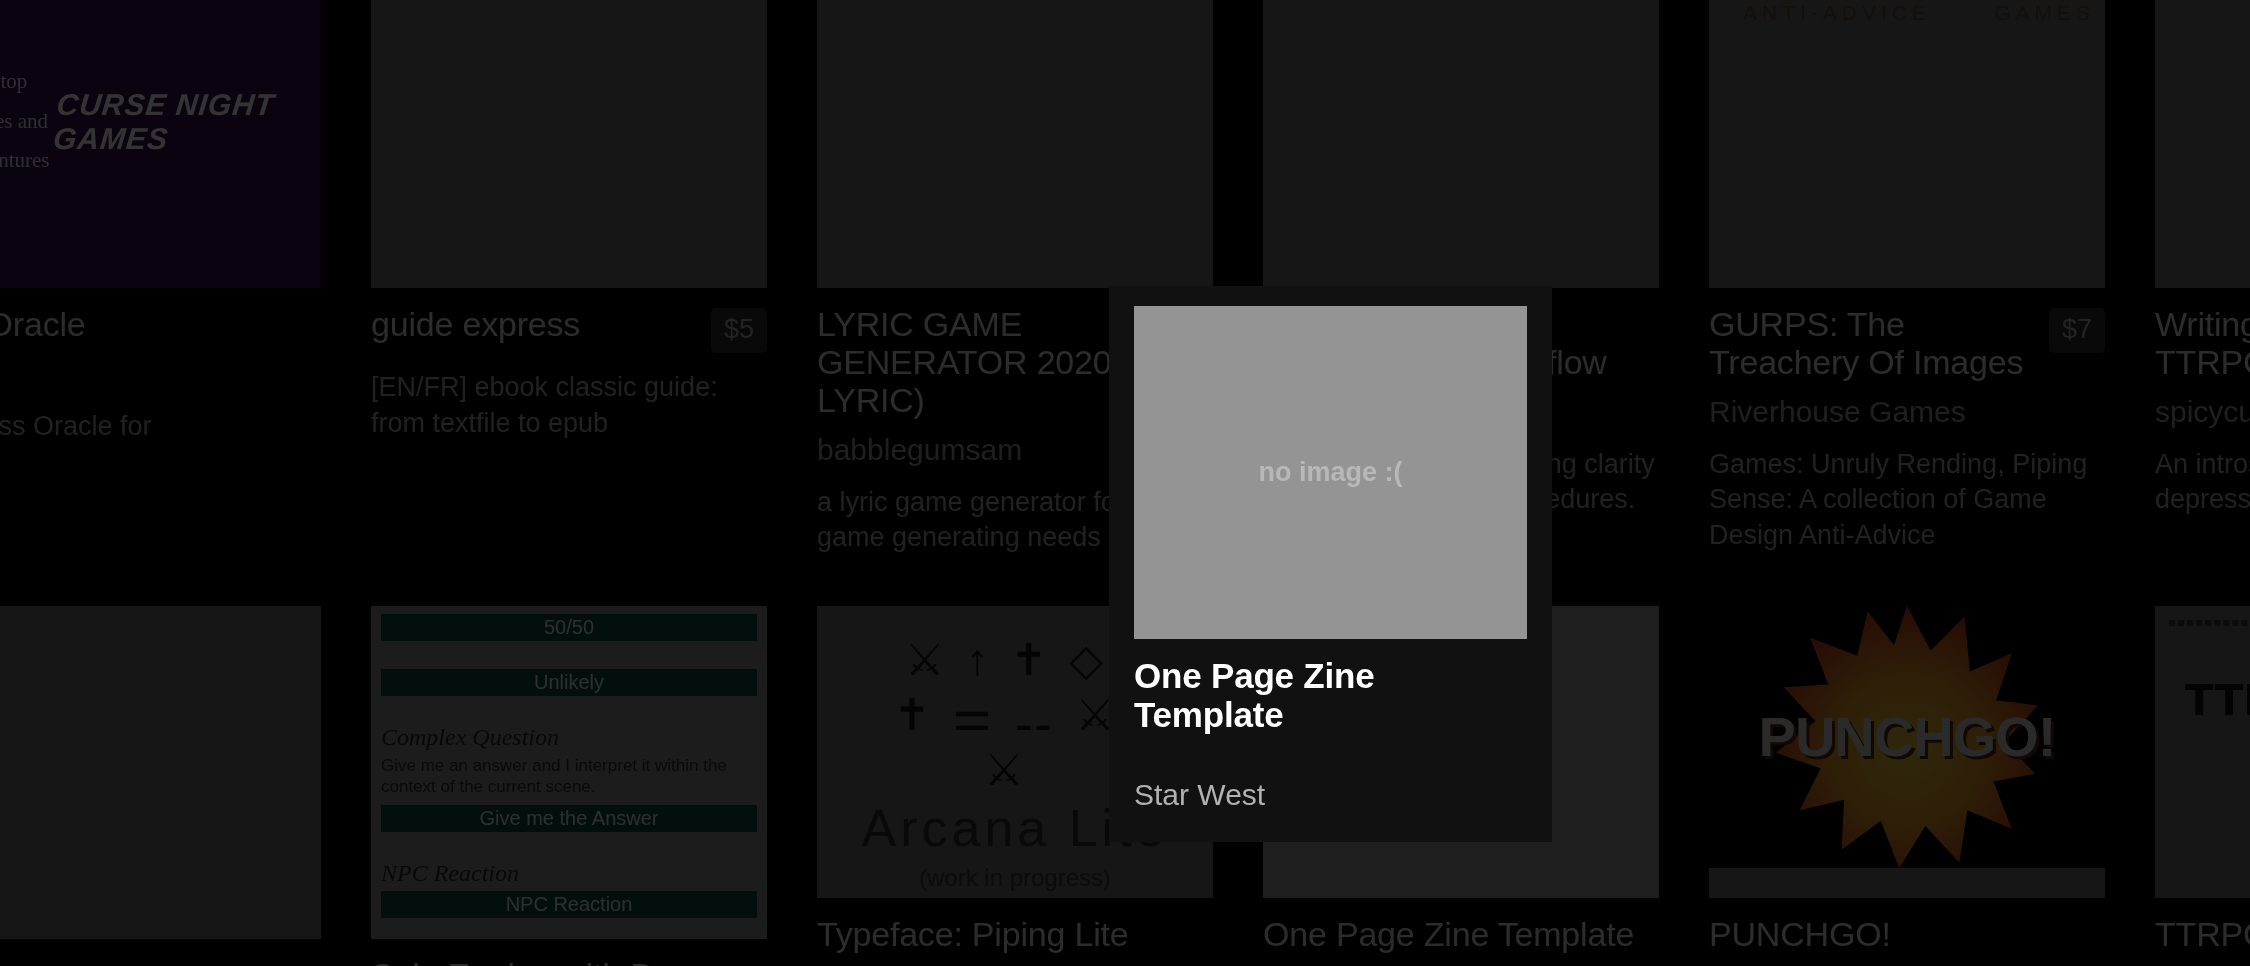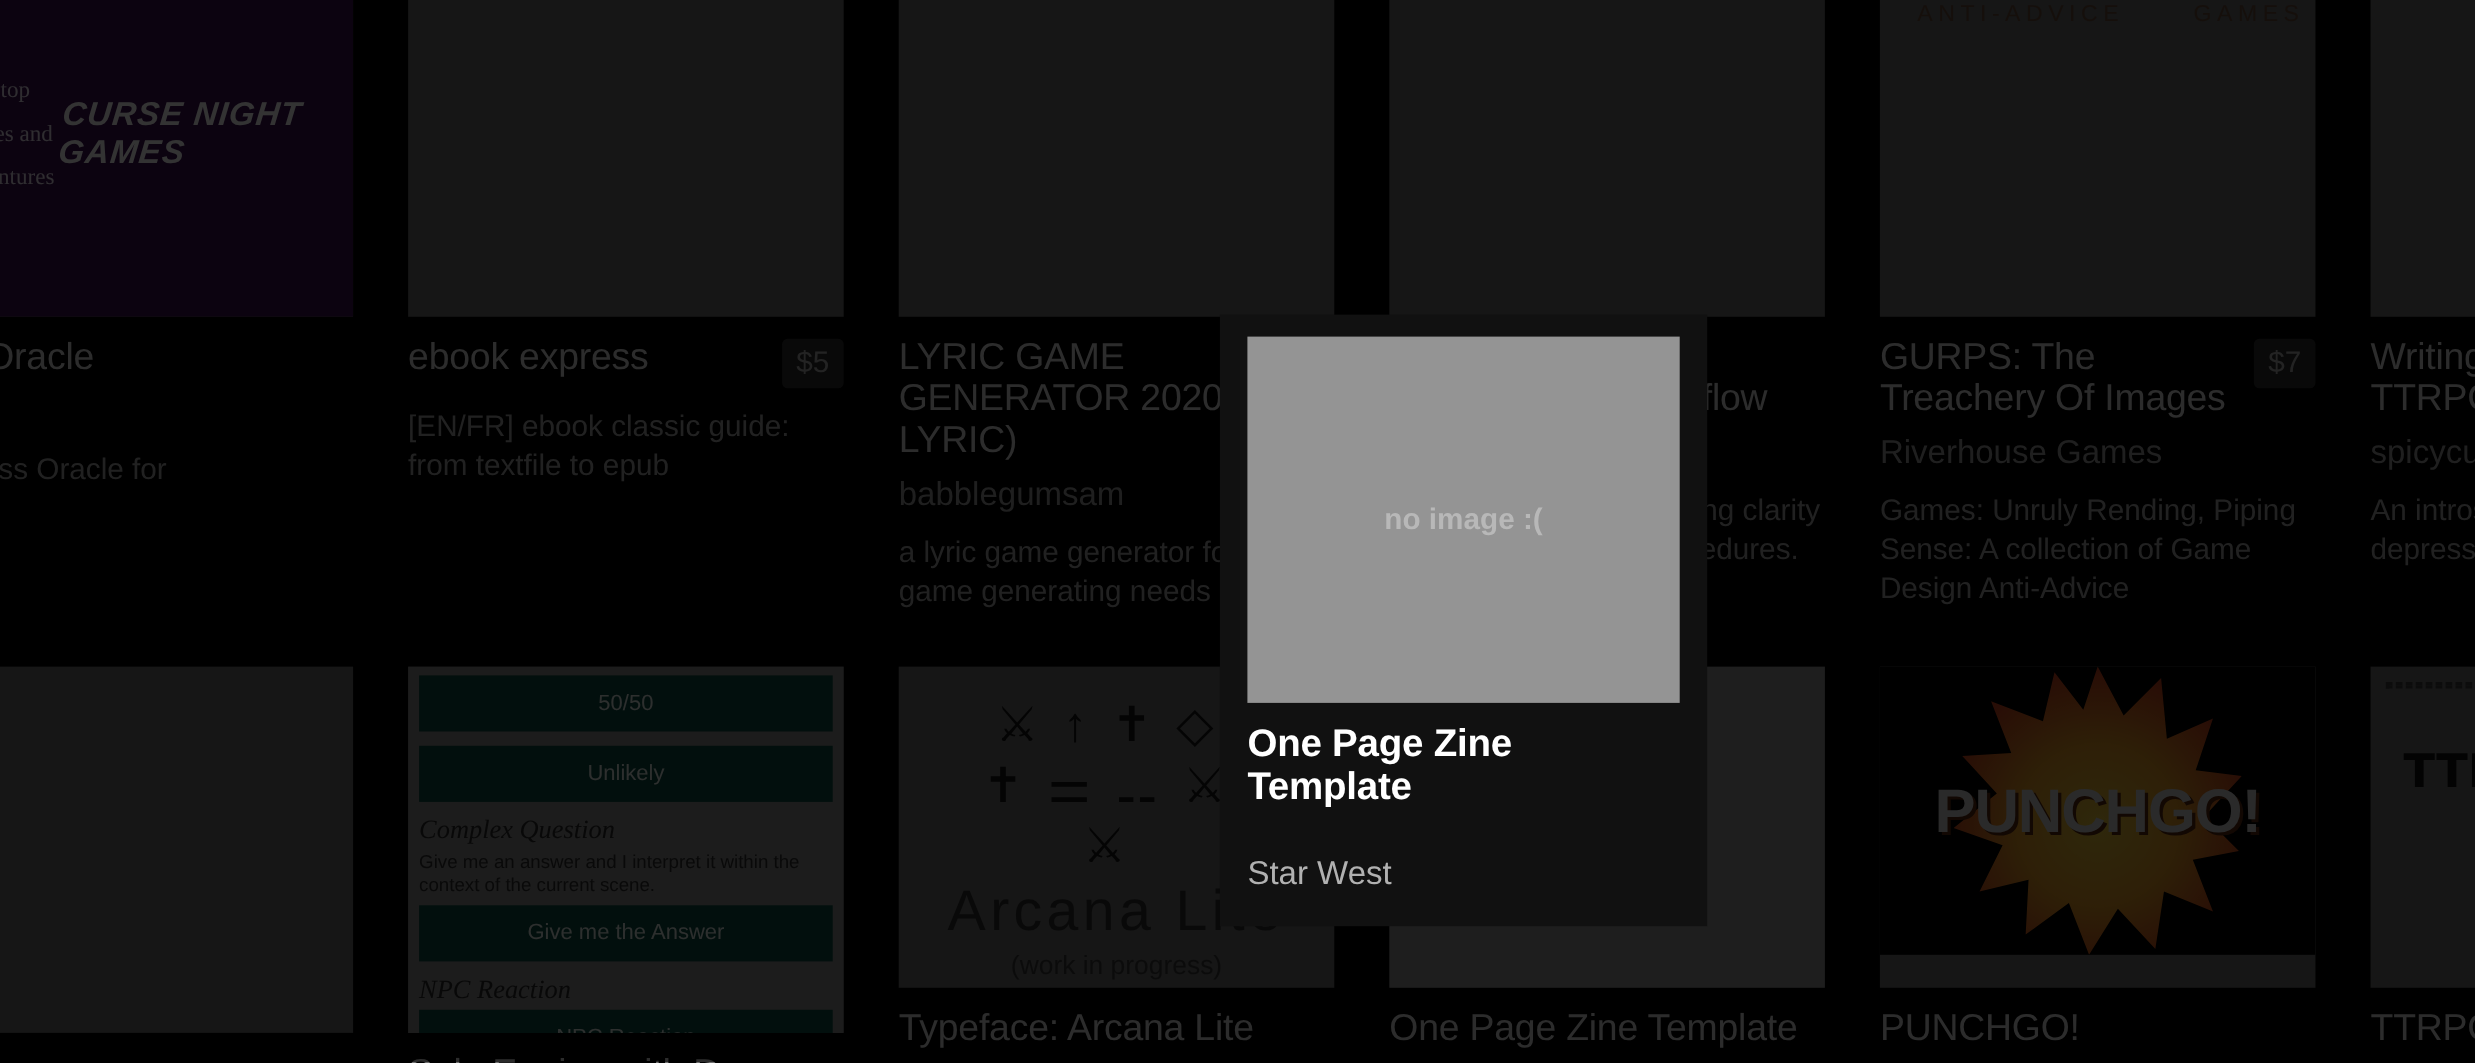--- a/index.html
+++ b/index.html
@@ -140,21 +140,21 @@
   
   .art-sketch { background:#b4aea3; position:relative; overflow:hidden; }
 
   
   .art-rpgsm { background:#b9b6bd; position:relative; overflow:hidden;
      background-image: repeating-linear-gradient(45deg, rgba(90,80,110,.15) 0 14px, rgba(255,255,255,.05) 14px 28px),
                        repeating-linear-gradient(-45deg, rgba(90,80,110,.12) 0 14px, rgba(255,255,255,.04) 14px 28px); }
 
   
   .art-solo { background:#8a8a8a; position:relative; padding:8px 10px; overflow:hidden; }
-  .art-solo .btn { background:#0c4c42; color:#dfe8e5; text-align:center; font-size:20px; padding:14px 0; margin-bottom:13px; }
+  .art-solo .btn { background:#0c4c42; color:#dfe8e5; text-align:center; font-size:20px; padding:2px 0; margin-bottom:28px; }
   .art-solo .hd { color:#2b2b2b; font-size:24px; font-family:"Liberation Serif", serif; font-style:italic; margin:2px 0 4px; }
   .art-solo .sm { color:#2f2f2f; font-size:17px; line-height:1.25; margin-bottom:8px; }
 
   
   .art-arcana { background:#6d6d6d; position:relative; }
   .art-arcana .glyphs { position:absolute; top:26px; left:0; right:0; text-align:center; color:#141414; font-size:44px; line-height:1.25; letter-spacing:22px; }
   .art-arcana .name { position:absolute; left:0; right:0; top:192px; text-align:center; color:#2e2e2e; font-size:52px; letter-spacing:4px; }
   .art-arcana .wip { position:absolute; left:0; right:0; top:258px; text-align:center; color:#3a3a3a; font-size:24px; }
 
   
@@ -195,21 +195,21 @@
 
   <div class="game-cell">
     <div class="game-cell-inner">
       <div class="thumb">
         <div class="art art-epub">
           
           
         </div>
       </div>
       <div class="title-row">
-        <div class="game-title">ebook express</div>
+        <div class="game-title">guide express</div>
         <div class="price-badge">$5</div>
       </div>
       <div class="game-desc">[EN/FR] ebook classic guide: from textfile to epub</div>
     </div>
   </div>
 
   <div class="game-cell">
     <div class="game-cell-inner">
       <div class="thumb">
         <div class="art art-lyric">
@@ -323,21 +323,21 @@
   <div class="game-cell">
     <div class="game-cell-inner">
       <div class="thumb short">
         <div class="art art-arcana">
           <div class="glyphs">⚔↑✝◇<br>✝⚌⚋⚔<br>⚔</div>
           <div class="name">Arcana  Lite</div>
           <div class="wip">(work in progress)</div>
         </div>
       </div>
       <div class="title-row">
-        <div class="game-title">Typeface: Arcana Lite</div>
+        <div class="game-title">Typeface: Piping Lite</div>
       </div>
 
     </div>
   </div>
 
   <div class="game-cell">
     <div class="game-cell-inner">
       <div class="thumb short" style="background:#949494;display:flex;align-items:center;justify-content:center;">
         <span style="color:#b8b8b8;font-size:27px;font-weight:700;">no image :(</span>
       </div>

